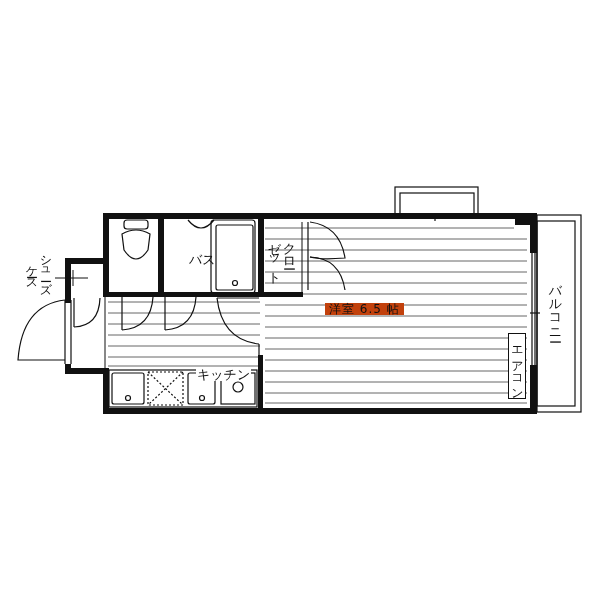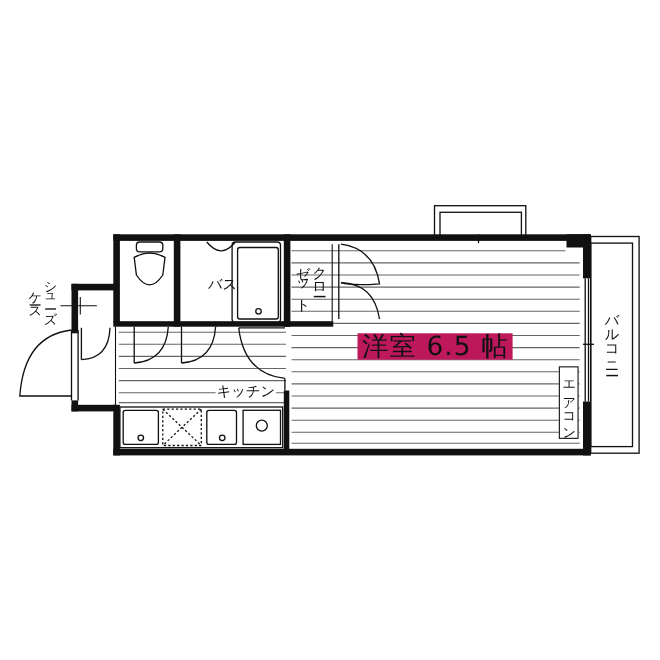--- a/index.html
+++ b/index.html
@@ -1,20 +1,20 @@
 <!DOCTYPE html>
 <html><head>
 <meta charset="utf-8">
 <style>
   html,body{margin:0;padding:0;background:#fff;}
   #stage{position:relative;width:600px;height:600px;background:#fff;overflow:hidden;font-family:"DejaVu Sans","Liberation Sans",sans-serif;color:#111;}
   svg{position:absolute;left:0;top:0;}
   .lbl{position:absolute;color:#111;line-height:1;white-space:nowrap;}
   .vert{writing-mode:vertical-rl;text-orientation:upright;letter-spacing:0px;}
-  .room-main{font-size:24px;letter-spacing:1px;background:#be185d;padding:0 4px;}
+  .room-main{font-size:12px;letter-spacing:1px;background:#c2410c;padding:0 4px;}
   .small{font-size:13px;}
   .aircon-box{position:absolute;border:1px solid #111;background:#fff;display:flex;align-items:center;justify-content:center;font-size:12px;}
 </style>
 </head>
 <body>
 
 <div id="stage">
   <svg width="600" height="600" viewBox="0 0 600 600">
 
     <g stroke="#666" stroke-width="1">
@@ -156,21 +156,21 @@
     </g>
   </svg>
 
   <div class="lbl room-main" style="left:325px;top:303px;">洋室 6.5 帖</div>
 
   <div class="lbl small" style="left:189px;top:253px;">バス</div>
 
   <div class="lbl small vert" style="left:283px;top:233px;">クロー</div>
   <div class="lbl small vert" style="left:268px;top:233px;">ゼット</div>
 
-  <div class="lbl small" style="left:196px;top:350px;background:#fff;padding:0 1px;">キッチン</div>
+  <div class="lbl small" style="left:196px;top:368px;background:#fff;padding:0 1px;">キッチン</div>
 
   <div class="lbl small vert" style="left:549px;top:276px;">バルコニー</div>
 
   <div class="lbl small vert" style="left:40px;top:247px;font-size:12px;">シューズ</div>
   <div class="lbl small vert" style="left:26px;top:257px;font-size:12px;">ケース</div>
 
   <div class="aircon-box" style="left:508px;top:333px;width:16px;height:64px;">
     <span class="vert">エアコン</span>
   </div>
 </div>

